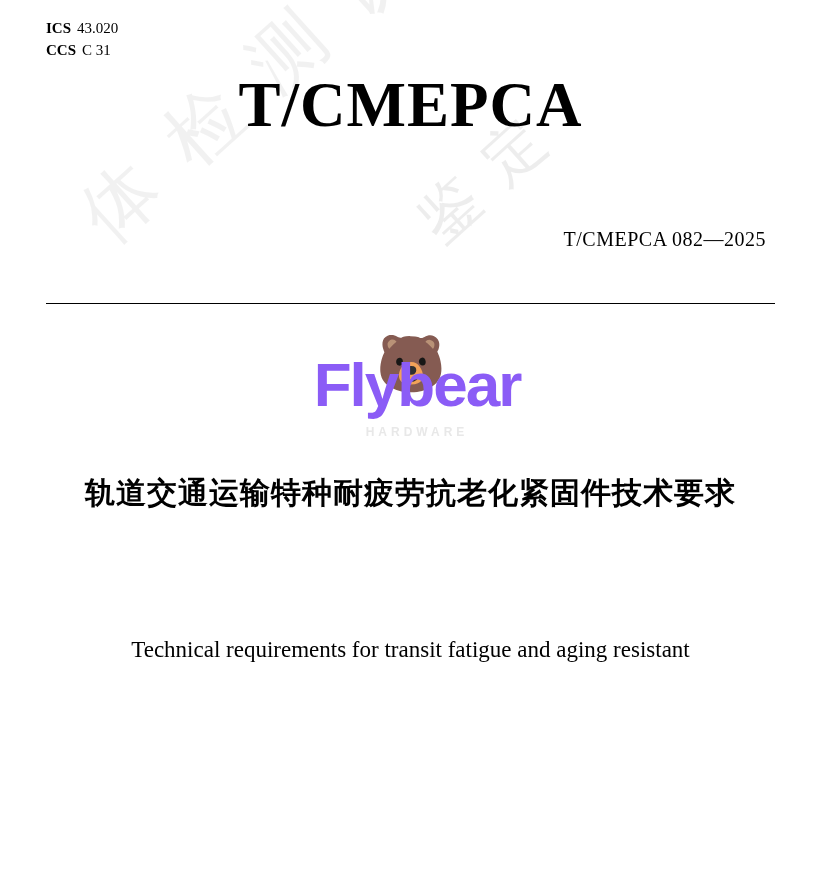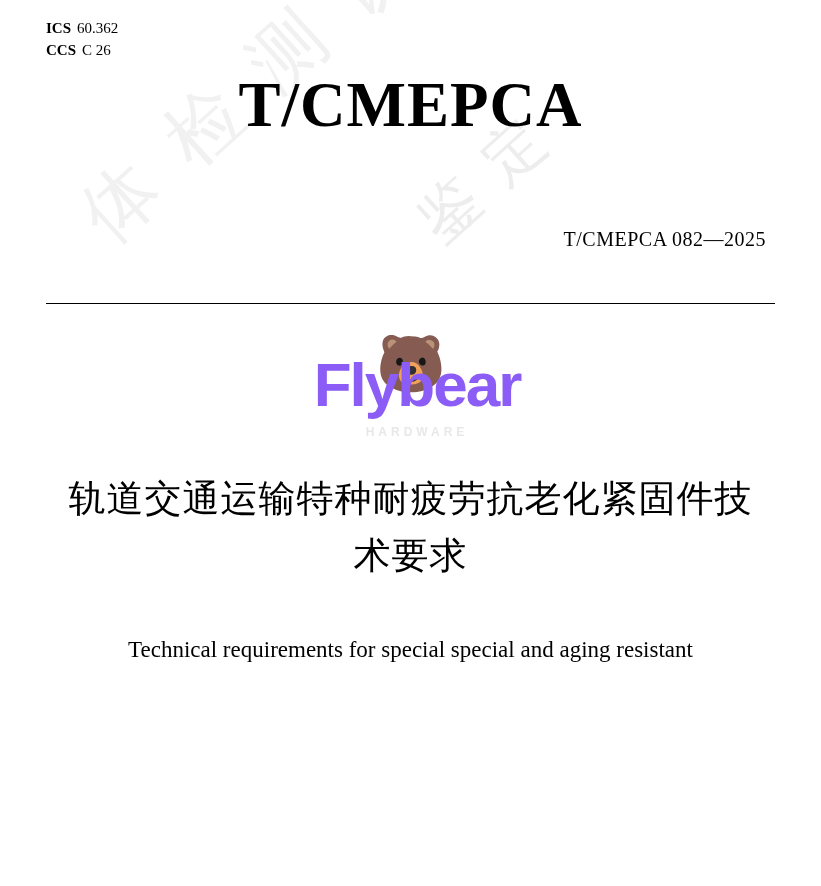--- a/index.html
+++ b/index.html
@@ -154,22 +154,22 @@
     background: #000000;
   }
 
   .cn-title {
     position: absolute;
     left: 56px;
     right: 56px;
     top: 470px;
     text-align: center;
     font-family: "Liberation Sans", sans-serif;
-    font-weight: normal;
-    font-size: 37px;
+    font-weight: bold;
+    font-size: 30px;
     line-height: 1.55;
     letter-spacing: 1px;
   }
 
   .en-title {
     position: absolute;
     left: 76px;
     right: 76px;
     top: 622px;
     text-align: center;
@@ -188,34 +188,34 @@
     <div class="wm-diagonal2">鉴 定</div>
     <div class="wm-bear">🐻</div>
     <div class="wm-flybear">Flybear</div>
     <div class="wm-flybear-sub">HARDWARE</div>
   </div>
 
   <div class="content">
 
     <div class="ics-block">
       <div class="ics-line">
-        <span class="lbl">ICS</span><span class="val">60.362</span>
+        <span class="lbl">ICS</span><span class="val">43.020</span>
       </div>
       <div class="ics-line">
-        <span class="lbl">CCS</span><span class="val">C 26</span>
+        <span class="lbl">CCS</span><span class="val">C 31</span>
       </div>
     </div>
 
     <div class="std-title">T/CMEPCA</div>
 
 
     <div class="std-number">T/CMEPCA  082—2025</div>
 
     <div class="rule"></div>
 
     <div class="cn-title">轨道交通运输特种耐疲劳抗老化紧固件技术要求</div>
 
     <div class="en-title">
-      <div>Technical requirements for special special and aging resistant</div>
+      <div>Technical requirements for transit fatigue and aging resistant</div>
     </div>
 
   </div>
 </div>
 
 </body></html>

